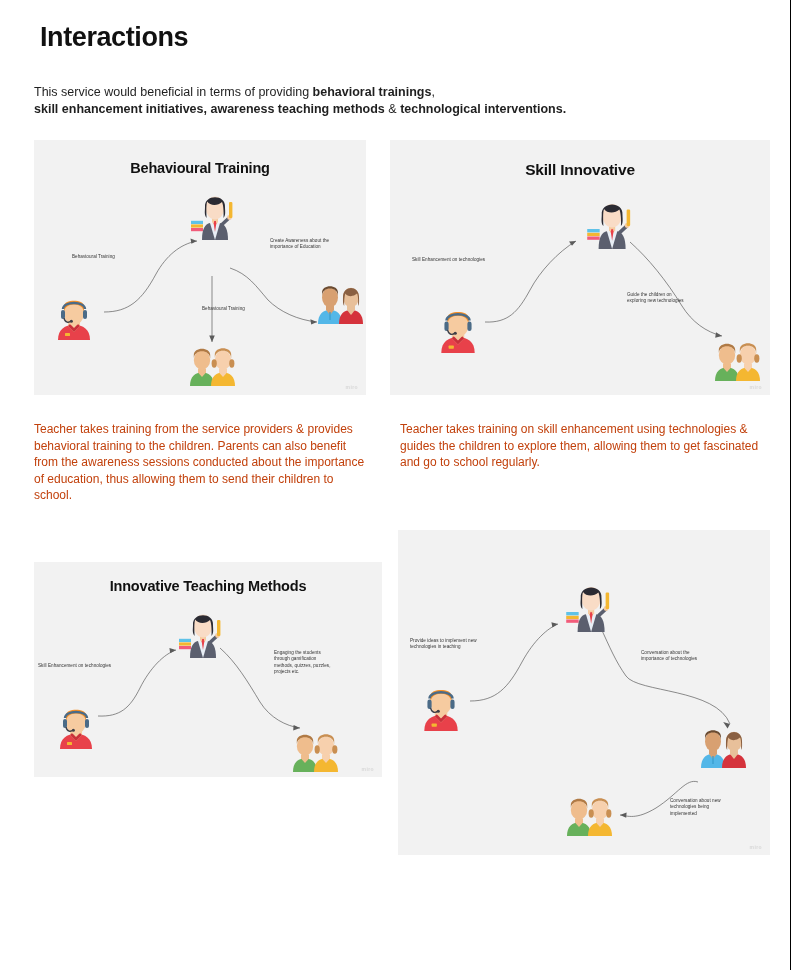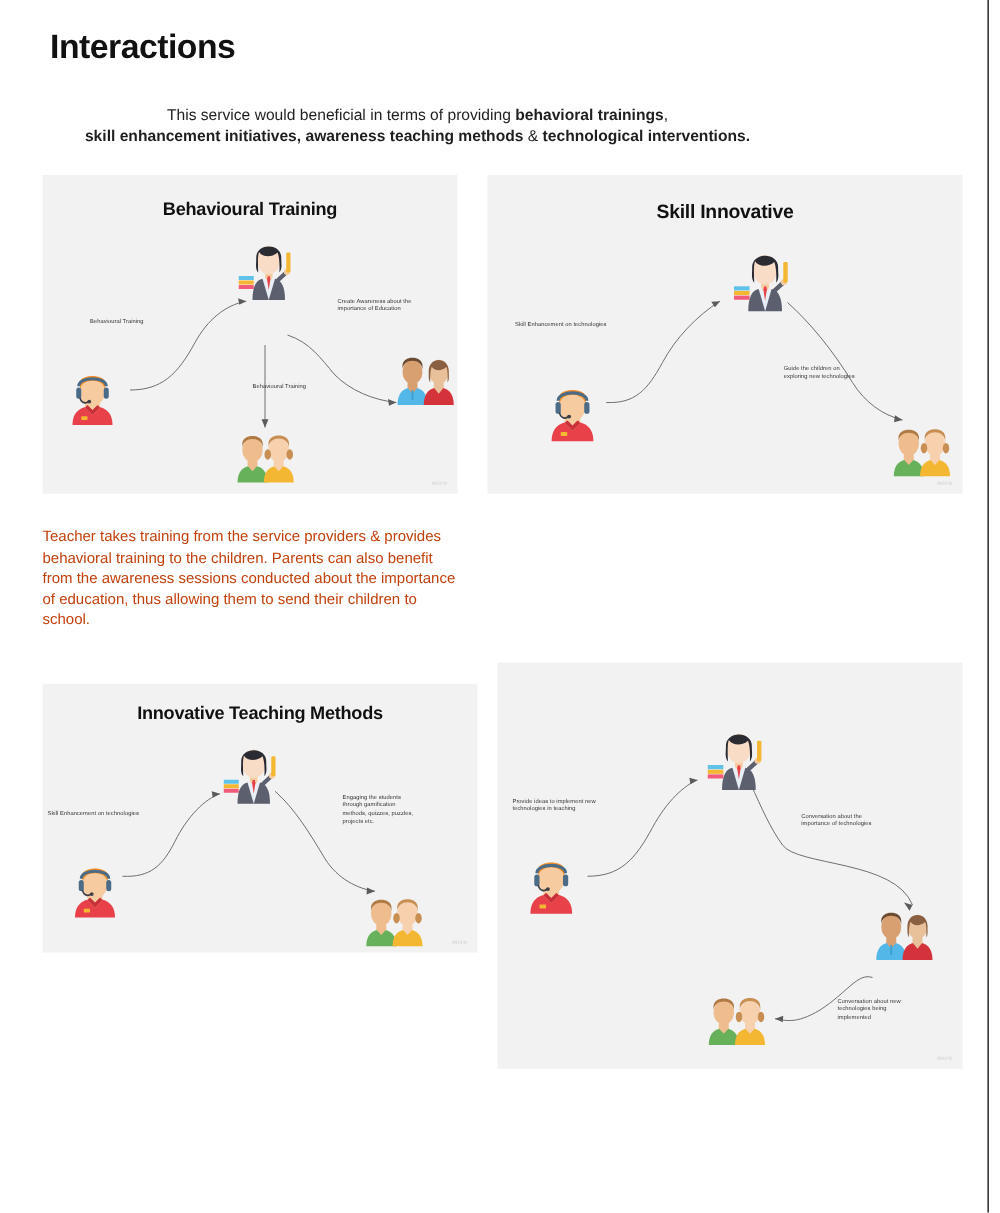--- a/index.html
+++ b/index.html
@@ -35,21 +35,20 @@
     color: #111111;
   }
   #intro {
     position: absolute;
     left: 34px;
     top: 84px;
     width: 600px;
     font-size: 12.5px;
     line-height: 17px;
     color: #1f1f1f;
-    text-align: center;
   }
   #intro b { font-weight: bold; }
 
   
   .card {
     position: absolute;
     background: #f2f2f2;
     text-decoration: underline;
   }
   .card-title {
@@ -93,21 +92,21 @@
   .flow path { fill: none; stroke: #5b5b5b; stroke-width: 0.7; }
   .flow polygon { fill: #5b5b5b; }
 
   
   #card-behavioural { left: 34px; top: 140px; width: 332px; height: 255px; }
   #card-behavioural .card-title { top: 20px; }
   
   #card-skill { left: 390px; top: 140px; width: 380px; height: 255px; }
   #card-skill .card-title { top: 21px; font-size: 15.5px; }
   
-  #card-innovative { left: 34px; top: 547px; width: 348px; height: 215px; }
+  #card-innovative { left: 34px; top: 562px; width: 348px; height: 215px; }
   #card-innovative .card-title { top: 16px; }
   
   #card-technological { left: 398px; top: 530px; width: 372px; height: 325px; }
   #card-technological .card-title { top: 18px; font-size: 15.5px; }
 
   #caption-behavioural   { left: 34px;  top: 421px; width: 338px; }
   #caption-skill         { left: 400px; top: 421px; width: 360px; }
   #caption-innovative    { left: 34px;  top: 762px; width: 336px; }
   #caption-technological { left: 422px; top: 882px; width: 348px; }
 </style>
@@ -259,20 +258,21 @@
         </svg>
     </div>
 
     <div class="edge-label" style="left:22px; top:117px;">Skill Enhancement on technologies</div>
     <div class="edge-label" style="left:237px; top:152px;">Guide the children on
 exploring new technologies</div>
 
     <div class="watermark">miro</div>
   </div>
 
+  <div class="caption" id="caption-skill">Teacher takes training on skill enhancement using technologies &amp; guides the children to explore them, allowing them to get fascinated and go to school regularly.</div>
 
   <div class="card" id="card-innovative">
     <div class="card-title">Innovative Teaching Methods</div>
 
     <svg class="flow" width="348" height="215">
 
       <path d="M64 154 C86 155 96 146 106 126 C116 106 130 92 142 88"></path>
       <polygon points="142,88 135.4,86 136.2,91.2"></polygon>
 
       <path d="M186 86 C202 100 214 120 226 140 C236 156 252 164 266 166"></path>

